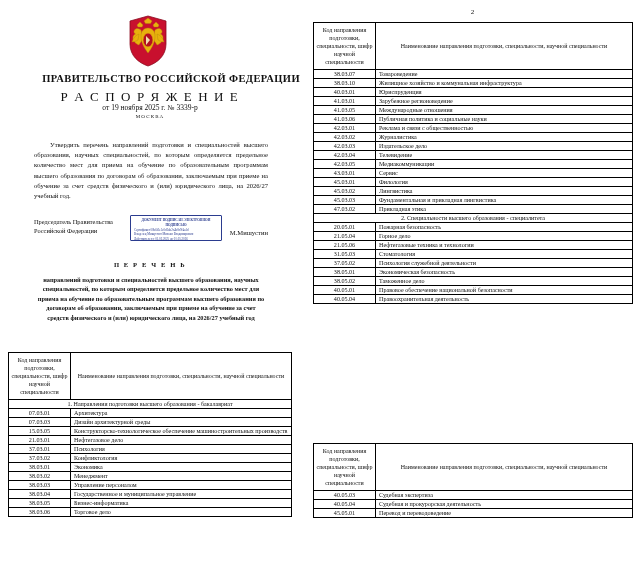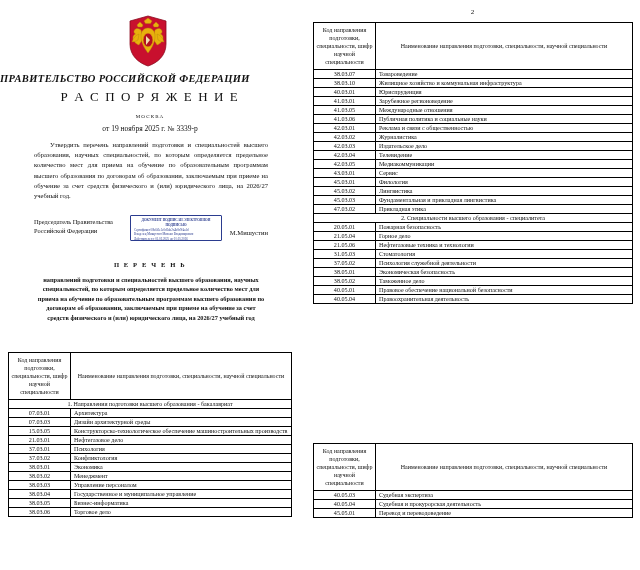--- a/index.html
+++ b/index.html
@@ -53,43 +53,41 @@
   .emblem {
     width: 44px;
     height: 54px;
     display: block;
   }
   .gov-title {
     position: absolute;
     top: 73px;
     left: 0;
     width: 300px;
-    text-align: left;
+    text-align: right;
     font-size: 10.5px;
     font-weight: bold;
     letter-spacing: 0.4px;
-    font-style: italic;
   }
   .rasp-title {
     position: absolute;
     top: 89px;
     left: 0;
     width: 300px;
     text-align: center;
     font-size: 13px;
     letter-spacing: 1.6px;
   }
   .doc-date {
     position: absolute;
     top: 103px;
     left: 0;
     width: 300px;
     text-align: center;
     font-size: 7.5px;
-    margin-top: 21px;
   }
   .doc-city {
     position: absolute;
     top: 114px;
     left: 0;
     width: 300px;
     text-align: center;
     font-size: 5px;
     letter-spacing: 1.2px;
   }

